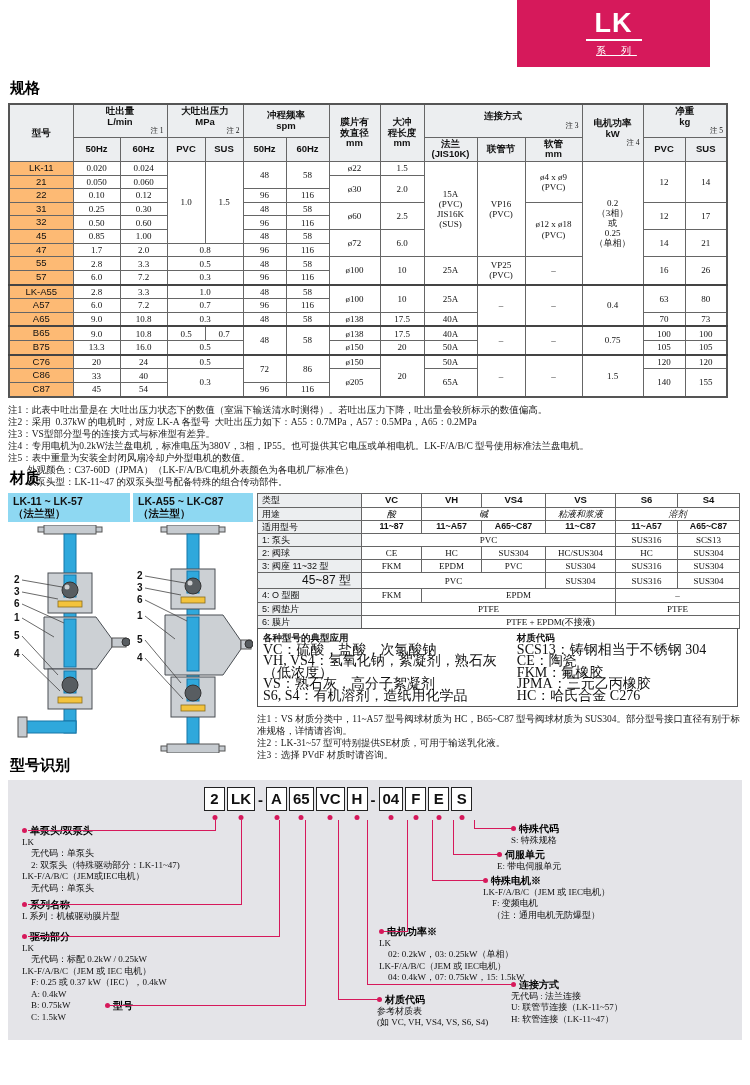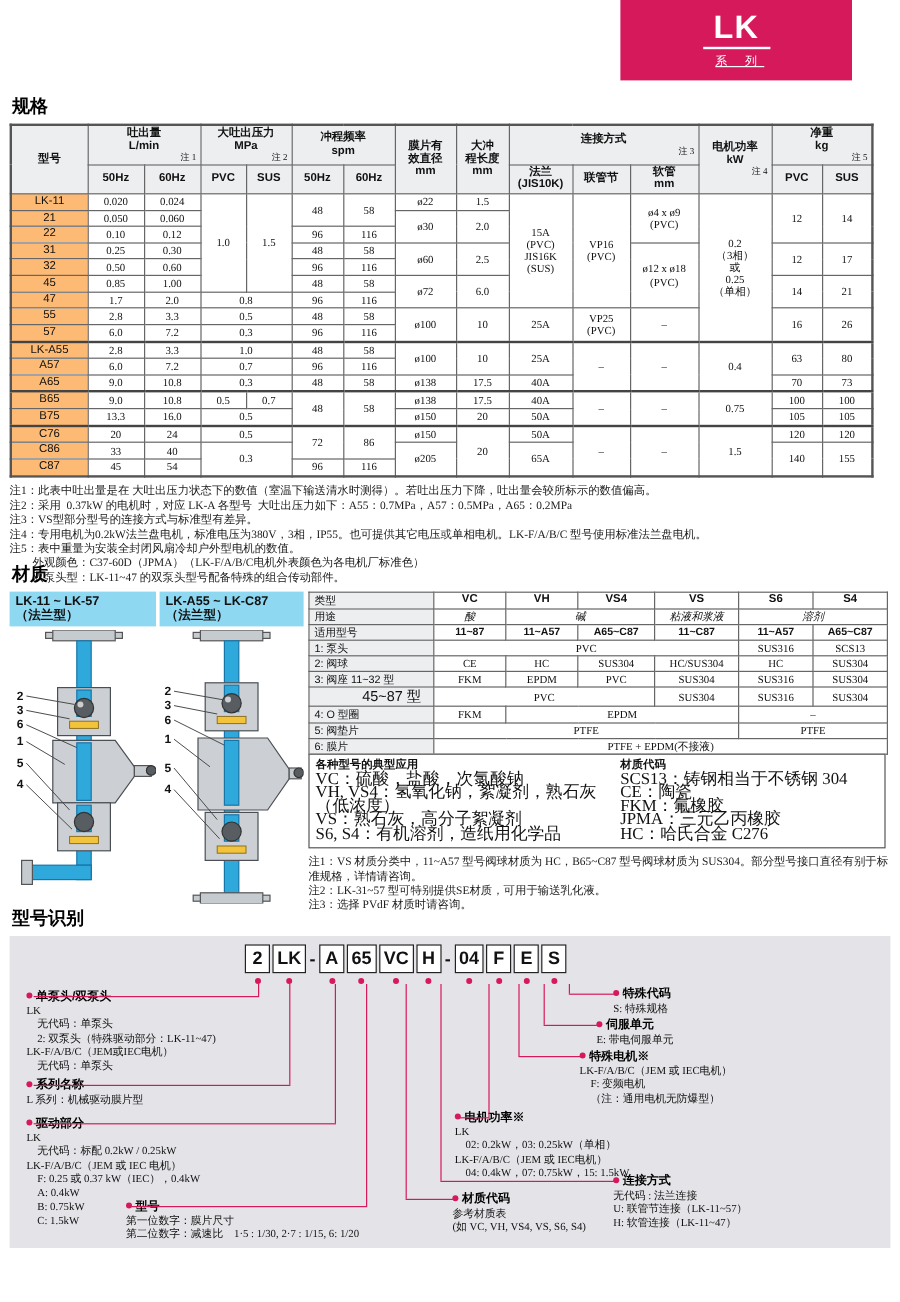--- a/index.html
+++ b/index.html
@@ -599,24 +599,20 @@
           <div class="grp-line">　无代码：标配 0.2kW / 0.25kW</div>
           <div class="grp-line">LK-F/A/B/C（JEM 或 IEC 电机）</div>
           <div class="grp-line">　F: 0.25 或 0.37 kW（IEC），0.4kW</div>
           <div class="grp-line">　A: 0.4kW</div>
           <div class="grp-line">　B: 0.75kW</div>
           <div class="grp-line">　C: 1.5kW</div>
         </div>
     </div>
     <div class="grp" style="left:97px;top:220px;">
       <div class="grp-hd"><span class="bullet"></span><span>型号</span></div>
-      <div>
-          <div class="grp-line">第一位数字：膜片尺寸</div>
-          <div class="grp-line">第二位数字：减速比　1·5 : 1/30, 2·7 : 1/15, 6: 1/20</div>
-        </div>
     </div>
 
     <div class="grp" style="left:503px;top:43px;">
       <div class="grp-hd"><span class="bullet"></span><span>特殊代码</span></div>
       <div>
           <div class="grp-line">S: 特殊规格</div>
         </div>
     </div>
     <div class="grp" style="left:489px;top:69px;">
       <div class="grp-hd"><span class="bullet"></span><span>伺服单元</span></div>

